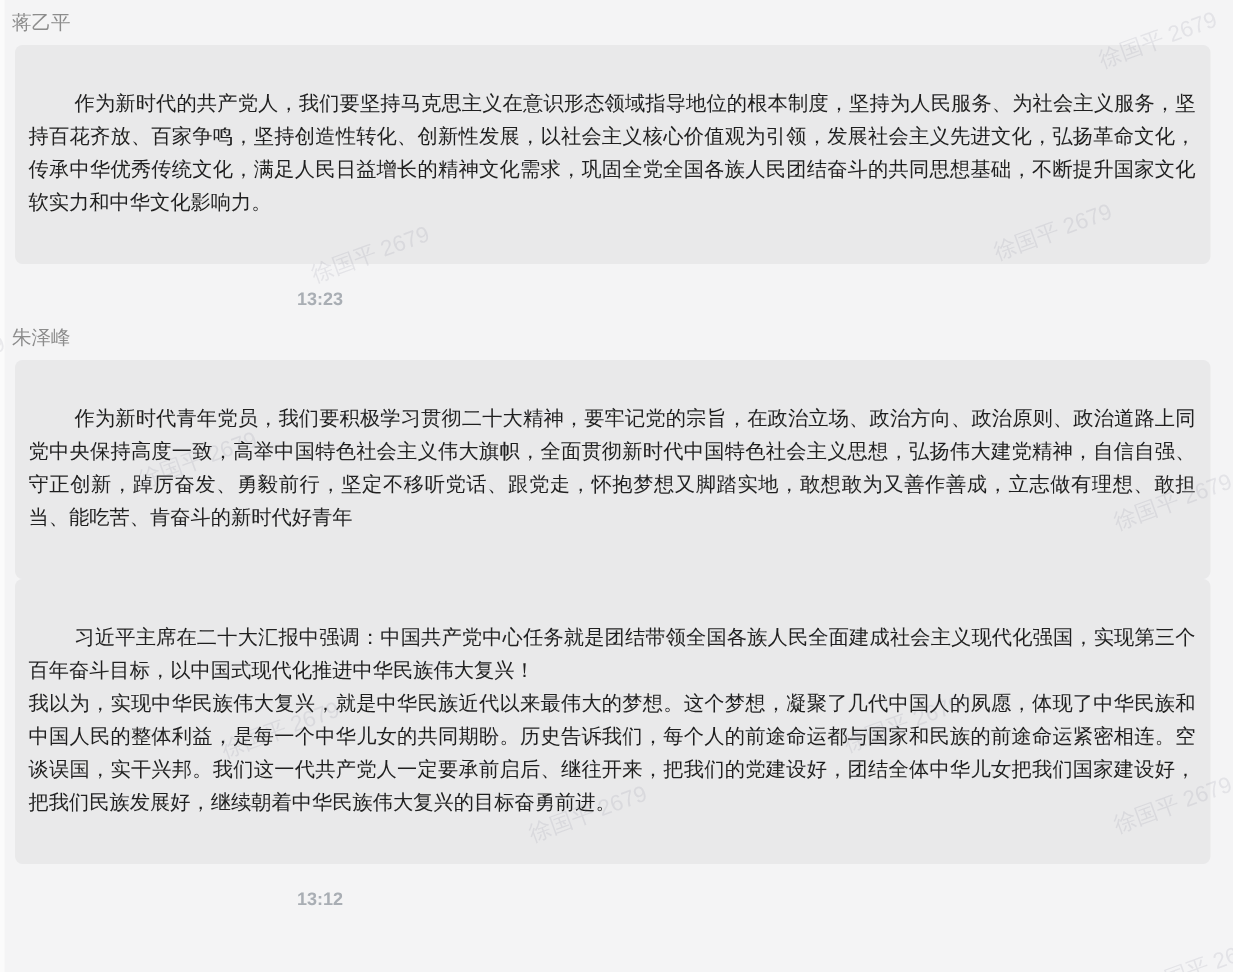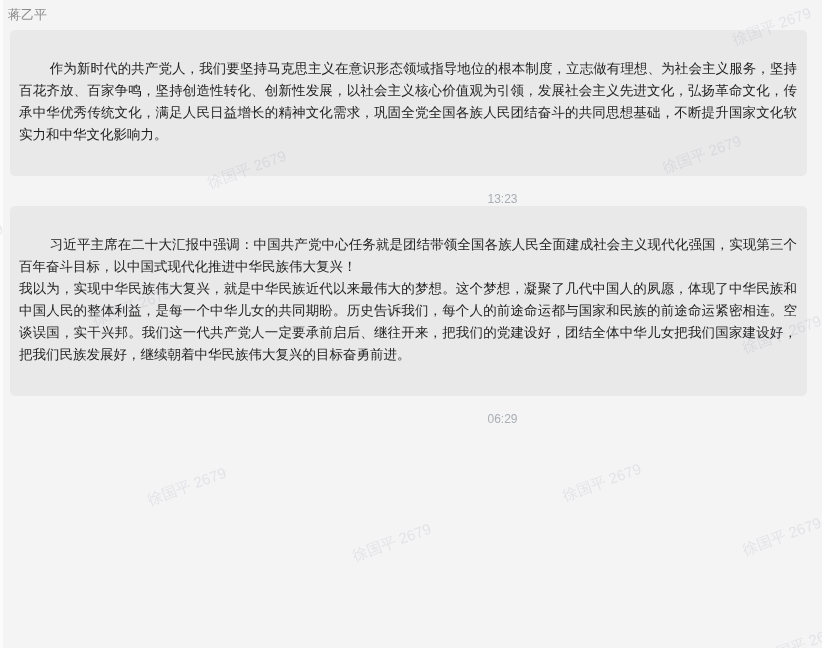--- a/index.html
+++ b/index.html
@@ -56,24 +56,24 @@
     font-size: 13.5px;
     line-height: 22px;
     color: #1f1f1f;
     white-space: pre-wrap;
     word-break: break-all;
     text-align: justify;
   }
   .time-row {
     margin-top: 16px;
     padding-left: 190px;
-    text-align: center;
     font-size: 12px;
     line-height: 14px;
     color: #a9aeb4;
+    font-weight: bold;
   }
 </style>
 </head>
 <body>
 
 <div class="chat">
   <div class="left-strip"></div>
 
   <div class="wm-layer">
     <span class="wm" style="left:730px; top:32px;">徐国平 2679</span>
@@ -87,34 +87,40 @@
     <span class="wm" style="left:350px; top:548px;">徐国平 2679</span>
     <span class="wm" style="left:740px; top:542px;">徐国平 2679</span>
     <span class="wm" style="left:760px; top:650px;">徐国平 2679</span>
   </div>
 
   <div class="messages">
 
     <section class="msg">
       <div class="sender">蒋乙平</div>
       <div class="bubble">
-        <span>作为新时代的共产党人，我们要坚持马克思主义在意识形态领域指导地位的根本制度，立志做有理想、为社会主义服务，坚持百花齐放、百家争鸣，坚持创造性转化、创新性发展，以社会主义核心价值观为引领，发展社会主义先进文化，弘扬革命文化，传承中华优秀传统文化，满足人民日益增长的精神文化需求，巩固全党全国各族人民团结奋斗的共同思想基础，不断提升国家文化软实力和中华文化影响力。</span>
+        <span>作为新时代的共产党人，我们要坚持马克思主义在意识形态领域指导地位的根本制度，坚持为人民服务、为社会主义服务，坚持百花齐放、百家争鸣，坚持创造性转化、创新性发展，以社会主义核心价值观为引领，发展社会主义先进文化，弘扬革命文化，传承中华优秀传统文化，满足人民日益增长的精神文化需求，巩固全党全国各族人民团结奋斗的共同思想基础，不断提升国家文化软实力和中华文化影响力。</span>
       </div>
     </section>
 
     <div class="time-row">
       <span>13:23</span>
     </div>
 
+    <section class="msg">
+      <div class="sender">朱泽峰</div>
+      <div class="bubble">
+        <span>作为新时代青年党员，我们要积极学习贯彻二十大精神，要牢记党的宗旨，在政治立场、政治方向、政治原则、政治道路上同党中央保持高度一致，高举中国特色社会主义伟大旗帜，全面贯彻新时代中国特色社会主义思想，弘扬伟大建党精神，自信自强、守正创新，踔厉奋发、勇毅前行，坚定不移听党话、跟党走，怀抱梦想又脚踏实地，敢想敢为又善作善成，立志做有理想、敢担当、能吃苦、肯奋斗的新时代好青年</span>
+      </div>
+    </section>
 
     <section class="msg">
       <div class="bubble">
         <span>习近平主席在二十大汇报中强调：中国共产党中心任务就是团结带领全国各族人民全面建成社会主义现代化强国，实现第三个百年奋斗目标，以中国式现代化推进中华民族伟大复兴！
 我以为，实现中华民族伟大复兴，就是中华民族近代以来最伟大的梦想。这个梦想，凝聚了几代中国人的夙愿，体现了中华民族和中国人民的整体利益，是每一个中华儿女的共同期盼。历史告诉我们，每个人的前途命运都与国家和民族的前途命运紧密相连。空谈误国，实干兴邦。我们这一代共产党人一定要承前启后、继往开来，把我们的党建设好，团结全体中华儿女把我们国家建设好，把我们民族发展好，继续朝着中华民族伟大复兴的目标奋勇前进。</span>
       </div>
     </section>
 
     <div class="time-row">
-      <span>06:29</span>
+      <span>13:12</span>
     </div>
 
   </div>
 </div>
 
 </body></html>

